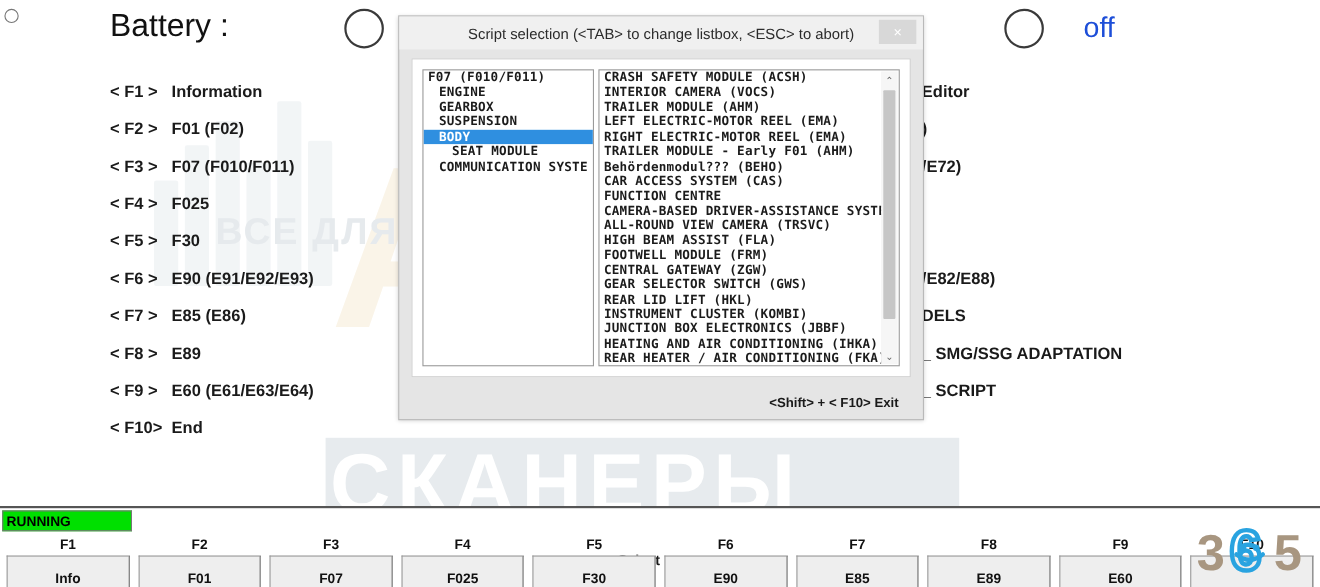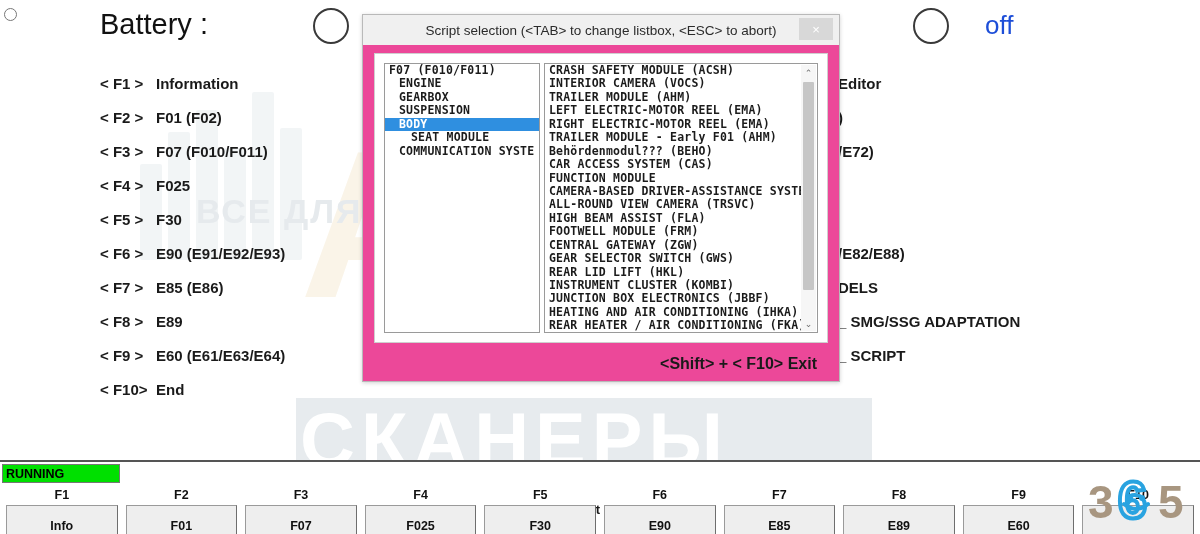--- a/index.html
+++ b/index.html
@@ -67,21 +67,21 @@
   
   .rcol{position:absolute;left:838px;top:74px;width:360px;}
   .rcol .row{
     height:34px;font-size:15px;font-weight:bold;color:#1a1a1a;
     white-space:nowrap;line-height:20px;
   }
 
   
   .dlg{
     position:absolute;left:362px;top:14px;width:478px;height:368px;
-    background:#ec4899;border:1px solid #b9b9b9;
+    background:#e5e5e5;border:1px solid #b9b9b9;
     box-shadow:0 1px 4px rgba(0,0,0,.18);
     box-sizing:border-box;
   }
   .dlg-title{
     position:absolute;left:0;top:0;right:0;height:30px;
     background:#f0f0f0;
     font-size:13.5px;color:#2b2b2b;
     display:flex;align-items:center;justify-content:center;
   }
   .dlg-close{
@@ -123,21 +123,21 @@
   }
   .sbar .arw.up{top:0;}
   .sbar .arw.dn{bottom:0;}
   .sbar .thumb{
     position:absolute;left:2px;right:2px;top:17px;height:208px;
     background:#c6c6c6;border-radius:1px;cursor:pointer;
   }
 
   .dlg-exit{
     position:absolute;right:22px;bottom:8px;
-    font-size:16px;font-weight:bold;color:#1a1a1a;white-space:nowrap;
+    font-size:12px;font-weight:bold;color:#1a1a1a;white-space:nowrap;
   }
 
   
   .botbar{
     position:absolute;left:0;bottom:0;width:1200px;height:72px;
     background:#ffffff;border-top:2px solid #555;
   }
   .status{
     position:absolute;left:2px;top:2px;width:118px;height:19px;
     background:#00e000;border:1px solid #777;box-sizing:border-box;
@@ -238,21 +238,21 @@
 
     <div class="lb lb-right">
       <div class="item">CRASH SAFETY MODULE (ACSH)</div>
       <div class="item">INTERIOR CAMERA (VOCS)</div>
       <div class="item">TRAILER MODULE (AHM)</div>
       <div class="item">LEFT ELECTRIC-MOTOR REEL (EMA)</div>
       <div class="item">RIGHT ELECTRIC-MOTOR REEL (EMA)</div>
       <div class="item">TRAILER MODULE - Early F01 (AHM)</div>
       <div class="item">Behördenmodul??? (BEHO)</div>
       <div class="item">CAR ACCESS SYSTEM (CAS)</div>
-      <div class="item">FUNCTION MODULE</div>
+      <div class="item">FUNCTION CENTRE</div>
       <div class="item">CAMERA-BASED DRIVER-ASSISTANCE SYSTEM</div>
       <div class="item">ALL-ROUND VIEW CAMERA (TRSVC)</div>
       <div class="item">HIGH BEAM ASSIST (FLA)</div>
       <div class="item">FOOTWELL MODULE (FRM)</div>
       <div class="item">CENTRAL GATEWAY (ZGW)</div>
       <div class="item">GEAR SELECTOR SWITCH (GWS)</div>
       <div class="item">REAR LID LIFT (HKL)</div>
       <div class="item">INSTRUMENT CLUSTER (KOMBI)</div>
       <div class="item">JUNCTION BOX ELECTRONICS (JBBF)</div>
       <div class="item">HEATING AND AIR CONDITIONING (IHKA)</div>

